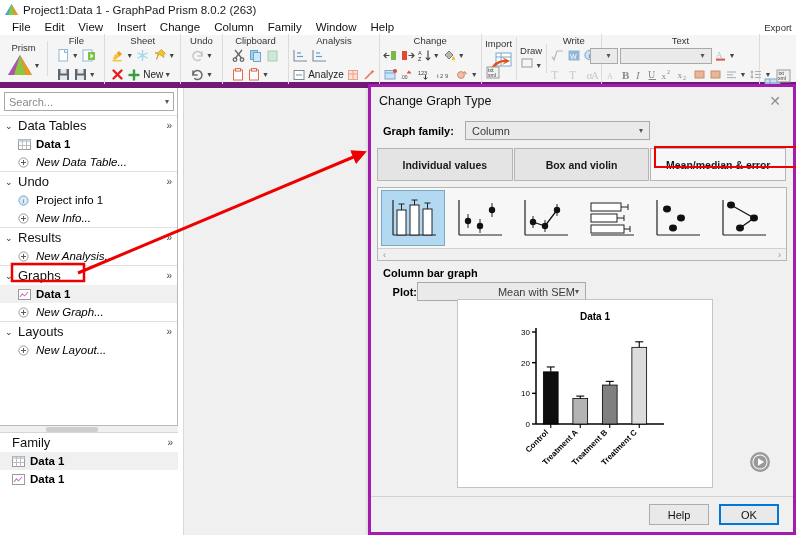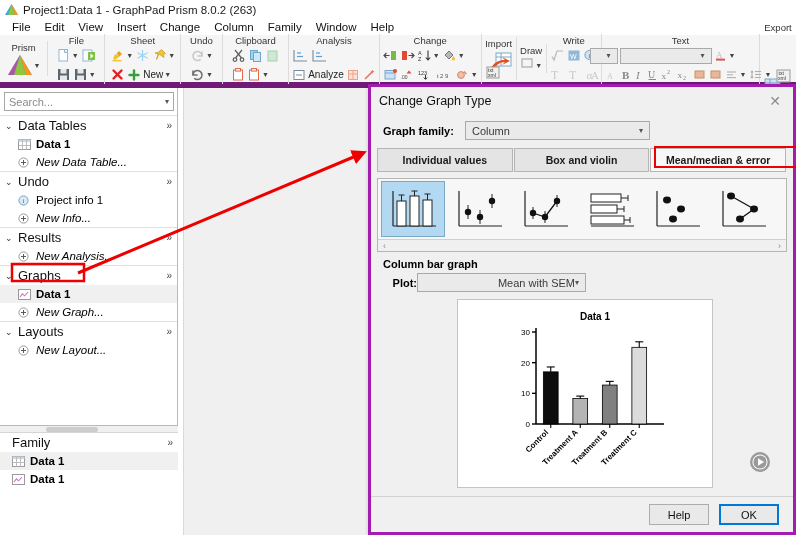--- a/index.html
+++ b/index.html
@@ -142,21 +142,21 @@
     font-size: 11px; color: #3a3a3a;
   }
   .combo .cv { flex: 1; }
   .combo .cc { font-size: 8px; color: #555; padding-right: 3px; }
   #graph-family-combo { width: 185px; }
 
   .tabrow {
     display: flex; margin: 2px 6px 0 6px; position: relative;
   }
   .tab {
-    flex: 1; height: 24px; border: 1px solid #b5b5b5; background: #e4e4e4;
+    flex: 1; height: 33px; border: 1px solid #b5b5b5; background: #e4e4e4;
     display: flex; align-items: center; justify-content: center;
     font-size: 10.5px; font-weight: bold; color: #1a1a1a;
     margin-right: 1px;
   }
   .tab.active { background: #f7f7f7; }
   .tab:last-child { margin-right: 0; }
 
   .hl-box { position: absolute; border: 2px solid #ee0000; pointer-events: none; }
 
   .thumbpane {

